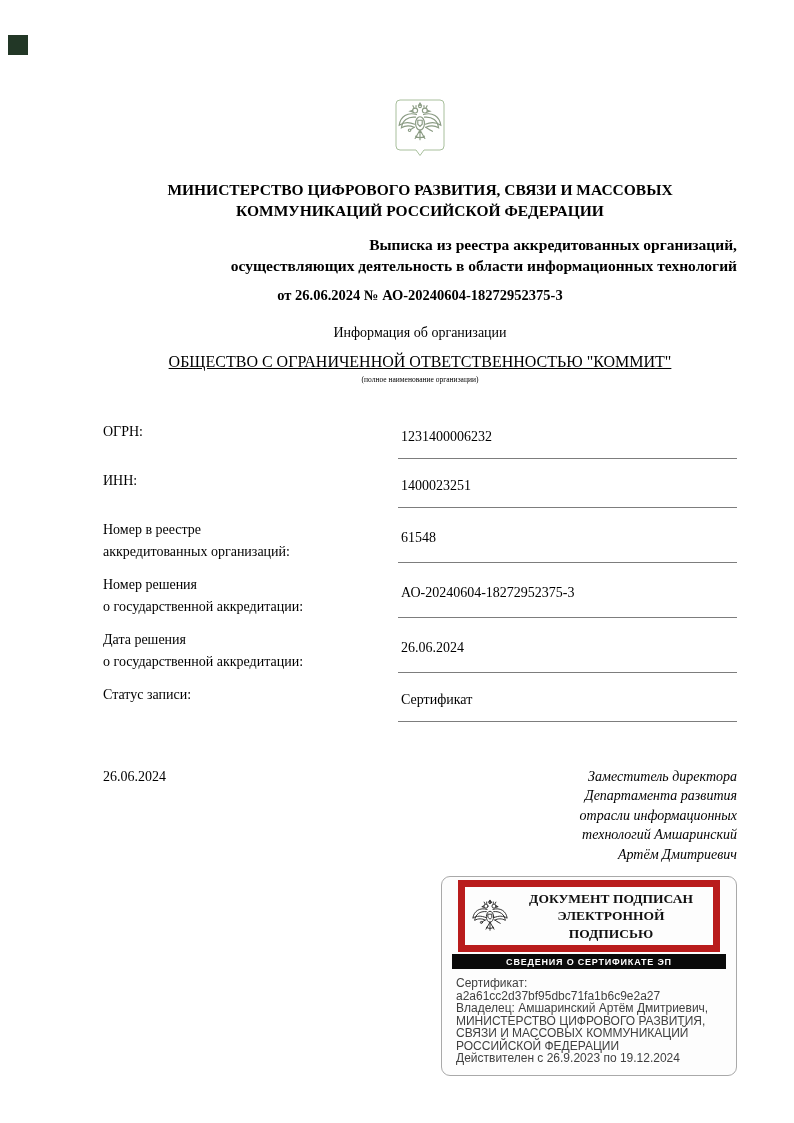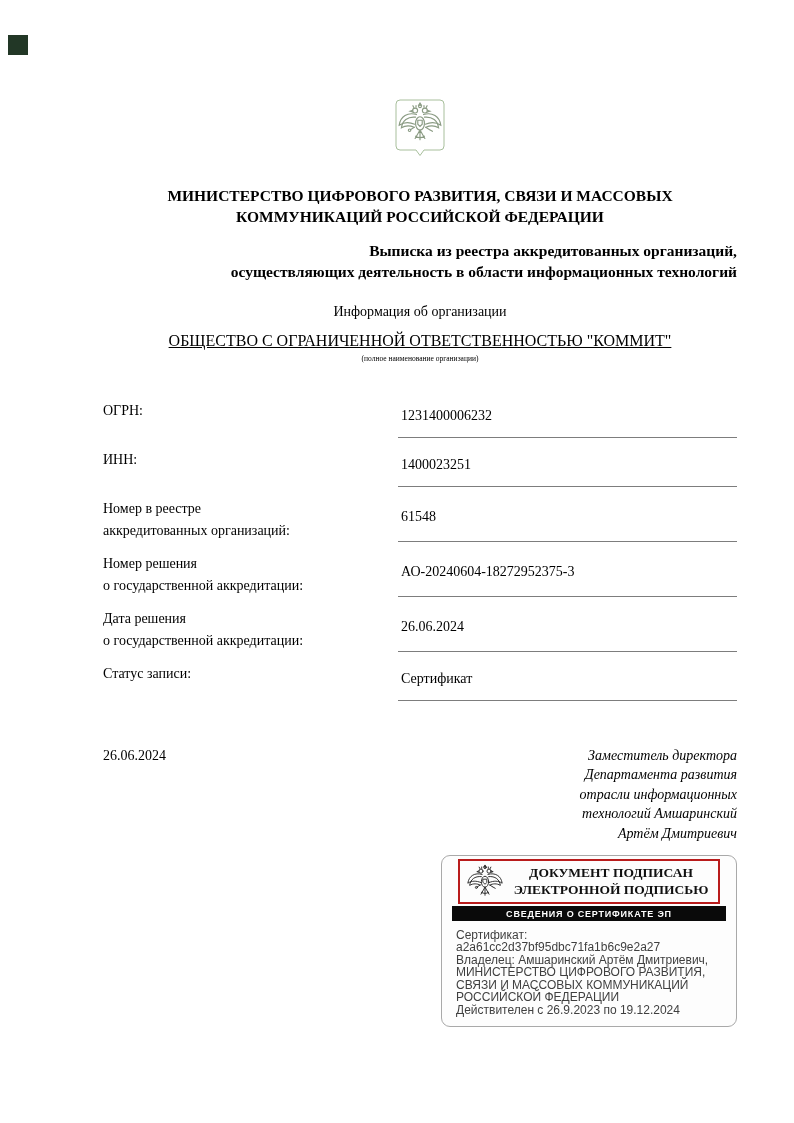--- a/index.html
+++ b/index.html
@@ -15,21 +15,21 @@
     position: absolute; left: 8px; top: 35px;
     width: 20px; height: 20px;
     background: #223726;
   }
   .content {
     position: absolute; left: 103px; top: 0;
     width: 634px;
   }
   .emblem { margin: 97px auto 0; width: 54px; height: 62px; }
   .ministry {
-    margin: 27px 0 0; text-align: center;
+    margin: 21px 0 0; text-align: center;
     font-size: 15.5px; font-weight: bold; line-height: 1.35;
     white-space: pre-line;
   }
   .doc-title {
     margin: 13px 0 0; text-align: right;
     font-size: 15.5px; font-weight: bold; line-height: 1.35;
     white-space: pre-line;
   }
   .doc-number {
     margin-top: 10px; text-align: center;
@@ -65,21 +65,21 @@
     font-style: italic;
   }
   .stamp {
     margin: 11px 0 0 auto; width: 296px;
     border: 1px solid #a9a9a9; border-radius: 9px;
     background: #fdfdfd; padding-bottom: 10px;
     box-sizing: border-box;
   }
   .stamp-header {
     margin: 3px 16px 0 16px;
-    border: 2px solid #b91c1c;
+    border: 7px solid #b91c1c;
     padding: 3px 6px;
     display: flex; align-items: center; gap: 6px;
   }
   .stamp-eagle { color: #2a2a2a; flex: 0 0 auto; }
   .stamp-title {
     flex: 1; text-align: center;
     font-family: "Liberation Serif", serif;
     font-size: 13.5px; font-weight: bold; line-height: 1.3;
     color: #111; white-space: pre-line;
   }
@@ -140,20 +140,21 @@
         </g>
       </svg>
     </div>
 
     <div class="ministry">МИНИСТЕРСТВО ЦИФРОВОГО РАЗВИТИЯ, СВЯЗИ И МАССОВЫХ
 КОММУНИКАЦИЙ РОССИЙСКОЙ ФЕДЕРАЦИИ</div>
 
     <div class="doc-title">Выписка из реестра аккредитованных организаций,
 осуществляющих деятельность в области информационных технологий</div>
 
+    <div class="doc-number">от 26.06.2024 № АО-20240604-18272952375-3</div>
 
     <div class="section-title">Информация об организации</div>
 
     <div class="org-name">ОБЩЕСТВО С ОГРАНИЧЕННОЙ ОТВЕТСТВЕННОСТЬЮ "КОММИТ"</div>
 
     <div class="org-caption">(полное наименование организации)</div>
 
     <div class="fields">
       <div class="field-row">
         <div class="field-label">ОГРН:</div>

